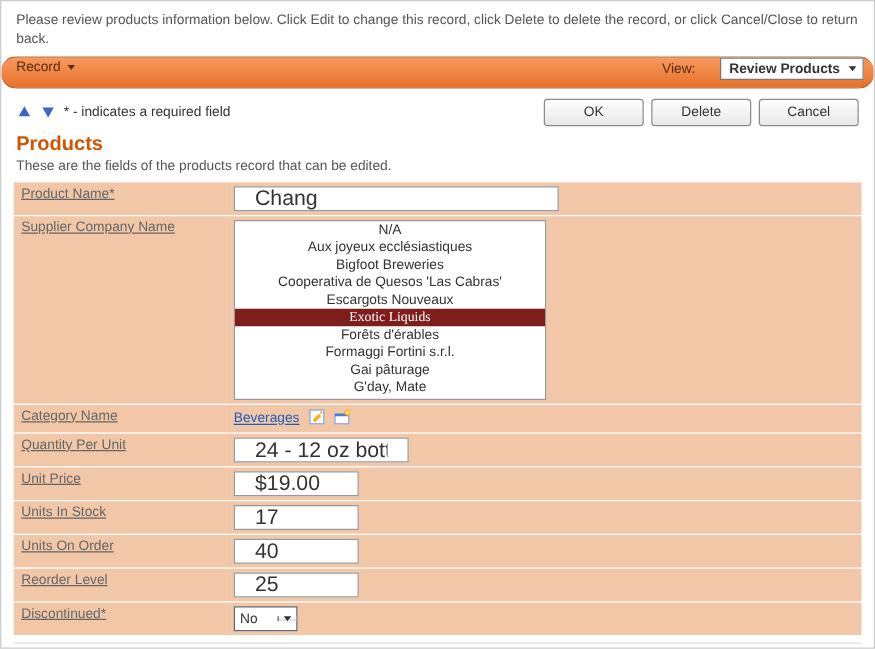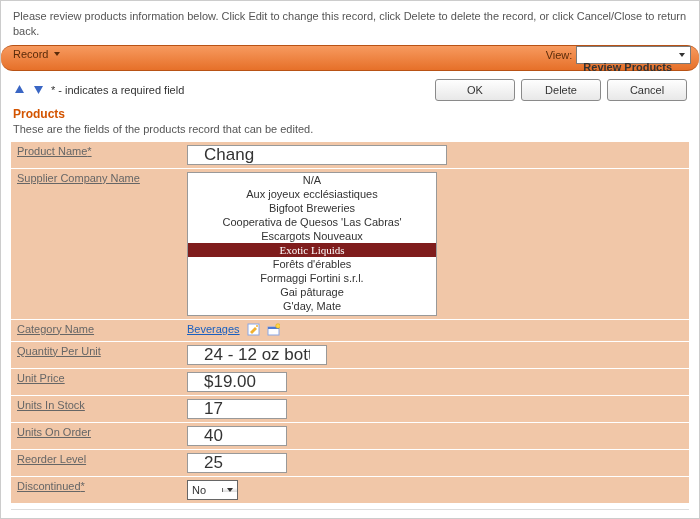--- a/index.html
+++ b/index.html
@@ -48,27 +48,28 @@
   .view-wrap {
     margin-left: auto;
     display: flex;
     align-items: center;
     gap: 4px;
   }
   .view-label { color: #5a2b0a; }
   .view-select {
     background: #fff;
     border: 1px solid #7a7a7a;
-    padding: 13px 18px 1px 6px;
+    padding: 1px 18px 1px 6px;
     font-weight: bold;
     font-size: 11px;
     height: 18px;
     line-height: 14px;
     position: relative;
     cursor: pointer;
+    margin-left: 16px;
   }
   .view-select::after {
     content: "";
     position: absolute;
     right: 5px; top: 6px;
     width: 0; height: 0;
     border-left: 3px solid transparent;
     border-right: 3px solid transparent;
     border-top: 4px solid #333;
   }
@@ -100,21 +101,21 @@
     background: linear-gradient(#fefefe, #e8e8e8);
     border-radius: 3px;
     font-size: 11px;
     cursor: pointer;
     color: #333;
     padding: 0 10px;
   }
   .section-title {
     font-weight: bold;
     color: #d35400;
-    font-size: 12px;
+    font-size: 16px;
     padding: 0 12px;
   }
   .section-sub {
     color: #555;
     padding: 2px 12px 6px 12px;
   }
   .form-table {
     width: calc(100% - 20px);
     margin: 0 10px 6px 10px;
     border-collapse: collapse;

